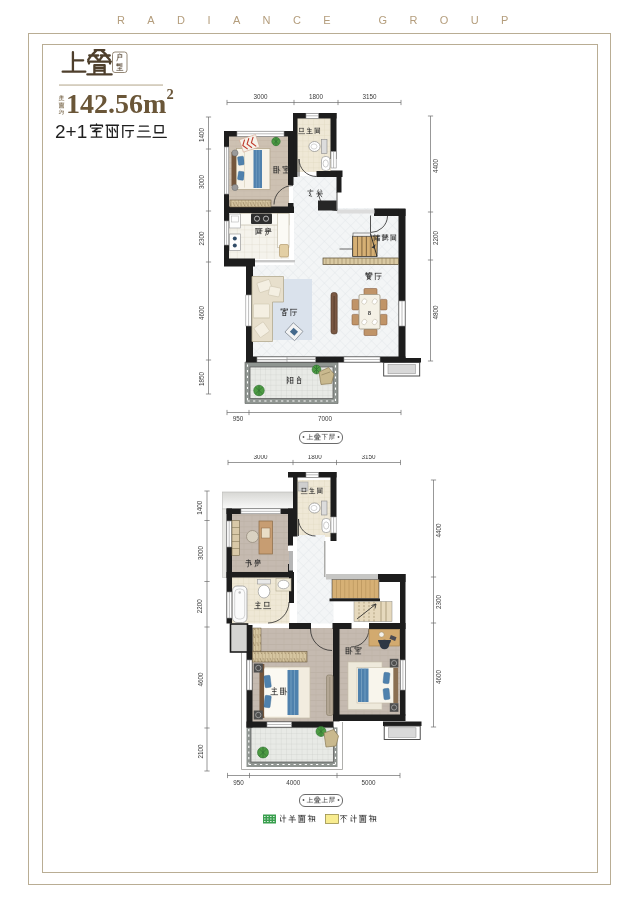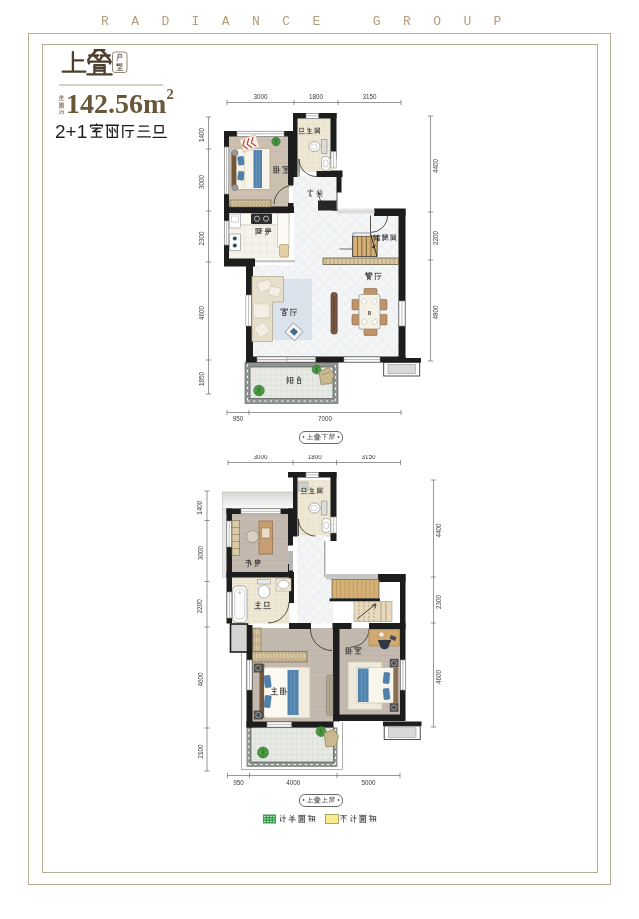--- a/index.html
+++ b/index.html
@@ -103,21 +103,21 @@
         </g>
 <g id="c31">
           <path d="M30 4 L22 12 M12 18 H54 M32 18 V82 M32 42 L18 60 M32 42 L46 58 M60 24 H88 M60 24 V54 M88 24 V54 M60 54 H88 M66 54 L58 82 M82 54 L90 80" stroke="currentColor" stroke-width="8.5" fill="none" stroke-linecap="round"></path>
         </g>
 <g id="c32">
           <path d="M12 12 H88 M50 12 V88 M44 24 L20 52 M54 26 L78 50" stroke="currentColor" stroke-width="8.5" fill="none" stroke-linecap="round"></path>
         </g>
 </defs>
     </svg>
 
-<div class="abs" style="left:101px;top:14px;width:420px;font-size:13px;letter-spacing:22.4px;color:#b49d7c;white-space:nowrap;font-family:Liberation Mono, monospace;">RADIANCE GROUP</div>
+<div class="abs" style="left:117px;top:14px;width:420px;font-size:11px;letter-spacing:22.4px;color:#b49d7c;white-space:nowrap;">RADIANCE GROUP</div>
 
 <div class="abs" style="left:28px;top:33px;width:581px;height:850px;border:1px solid #b9ad94;"></div>
 
 <div class="abs" style="left:42px;top:44px;width:554px;height:827px;border:1px solid #b9ad94;"></div>
 
 <svg class="abs" style="left:50px;top:40px" width="180" height="110" viewBox="0 0 180 110">
 <g transform="translate(10.5 9.0) scale(0.2700)" color="#4e3f2c" stroke-width="12.5">
         <use href="#c0"></use>
       </g>
 <g transform="translate(36.0 9.0) scale(0.2700)" color="#4e3f2c" stroke-width="10">

